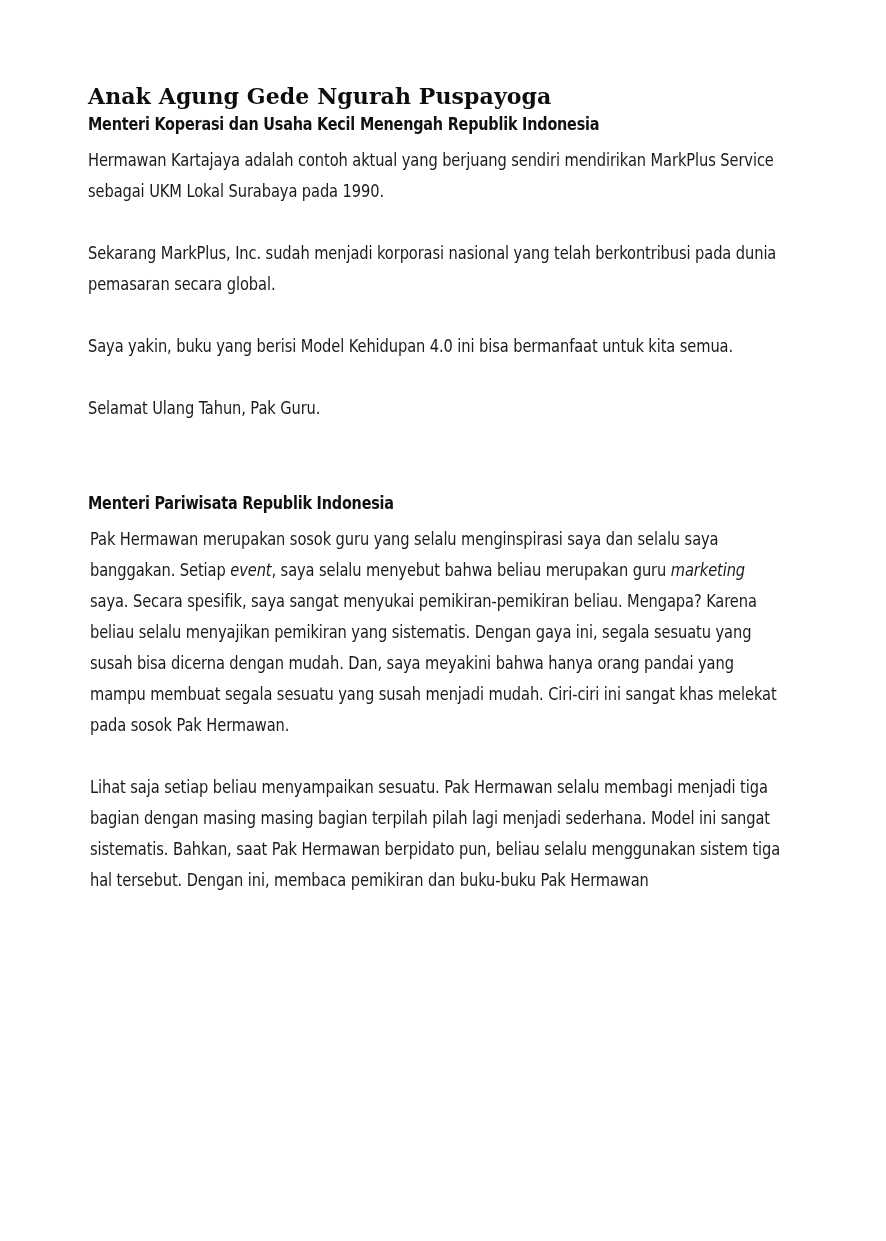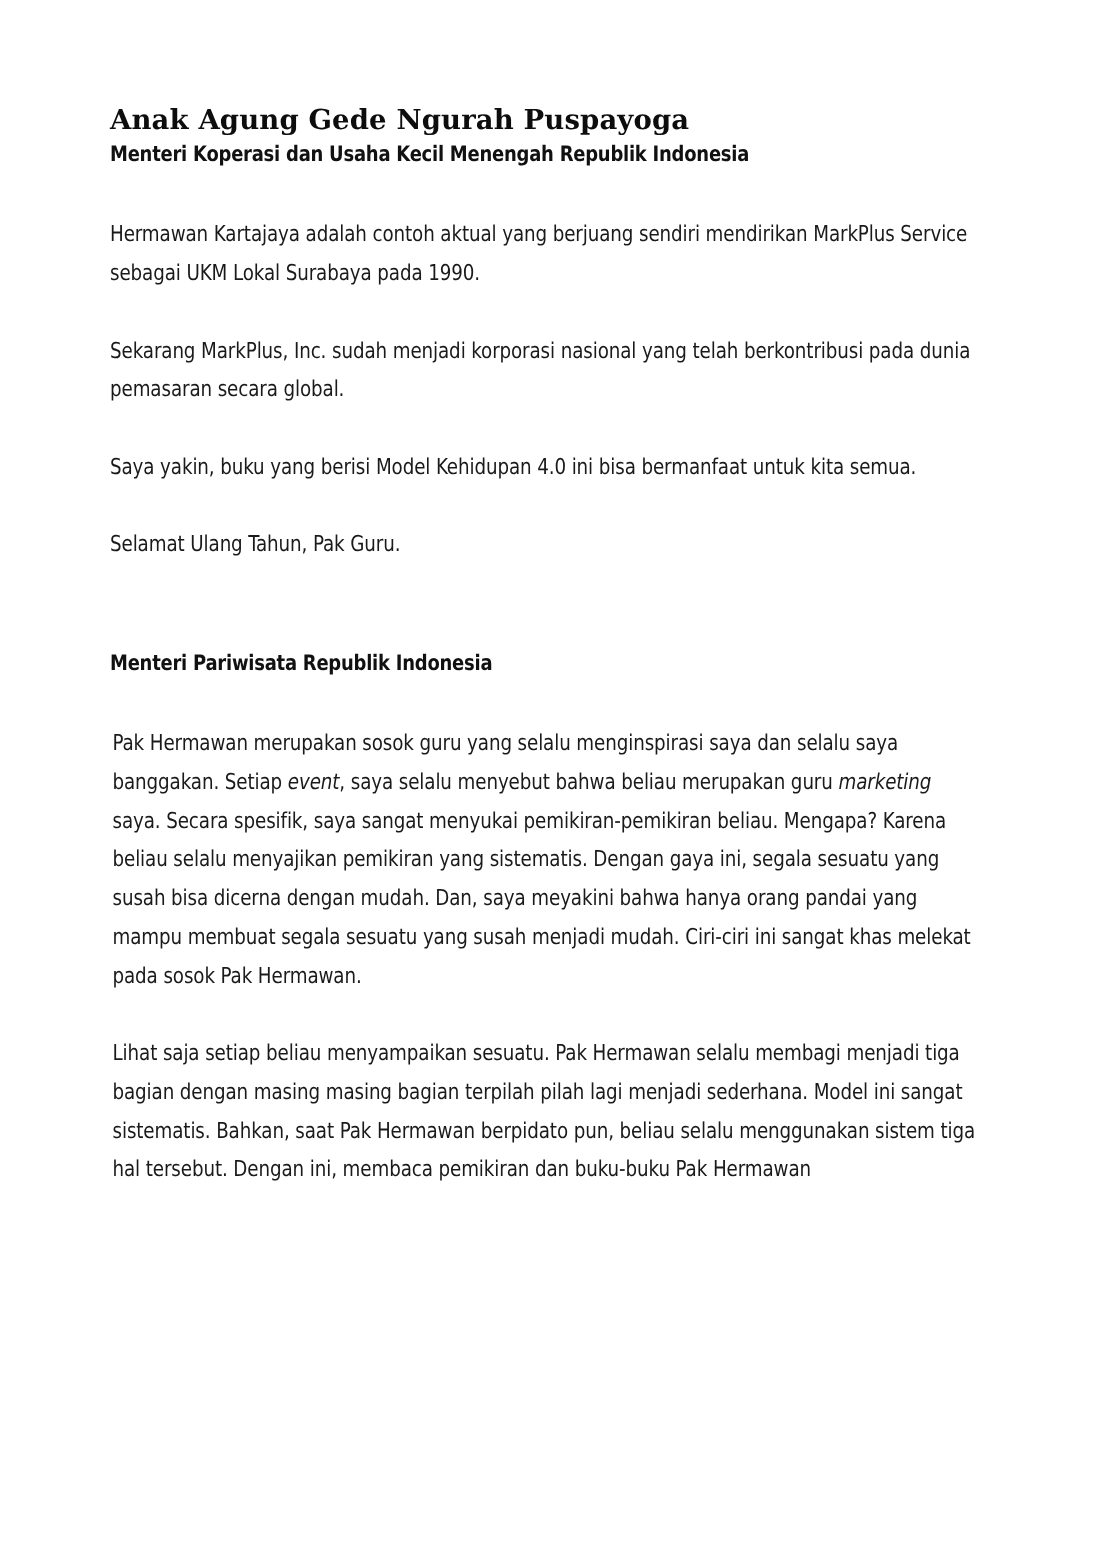--- a/index.html
+++ b/index.html
@@ -53,21 +53,21 @@
     line-height: 22px;
     letter-spacing: -0.2px;
     color: #111111;
     margin: 0;
     transform: scaleX(0.94);
     transform-origin: left center;
     white-space: nowrap;
   }
 
   .body-block {
-    margin-top: 38px;
+    margin-top: 10px;
   }
 
   .para {
     font-family: "DejaVu Sans Condensed", "Liberation Sans Narrow", "Liberation Sans", sans-serif;
     font-size: 17.5px;
     line-height: 31px;
     letter-spacing: -0.1px;
     color: #1a1a1a;
     font-weight: 300;
     margin: 0 0 31px 0;

